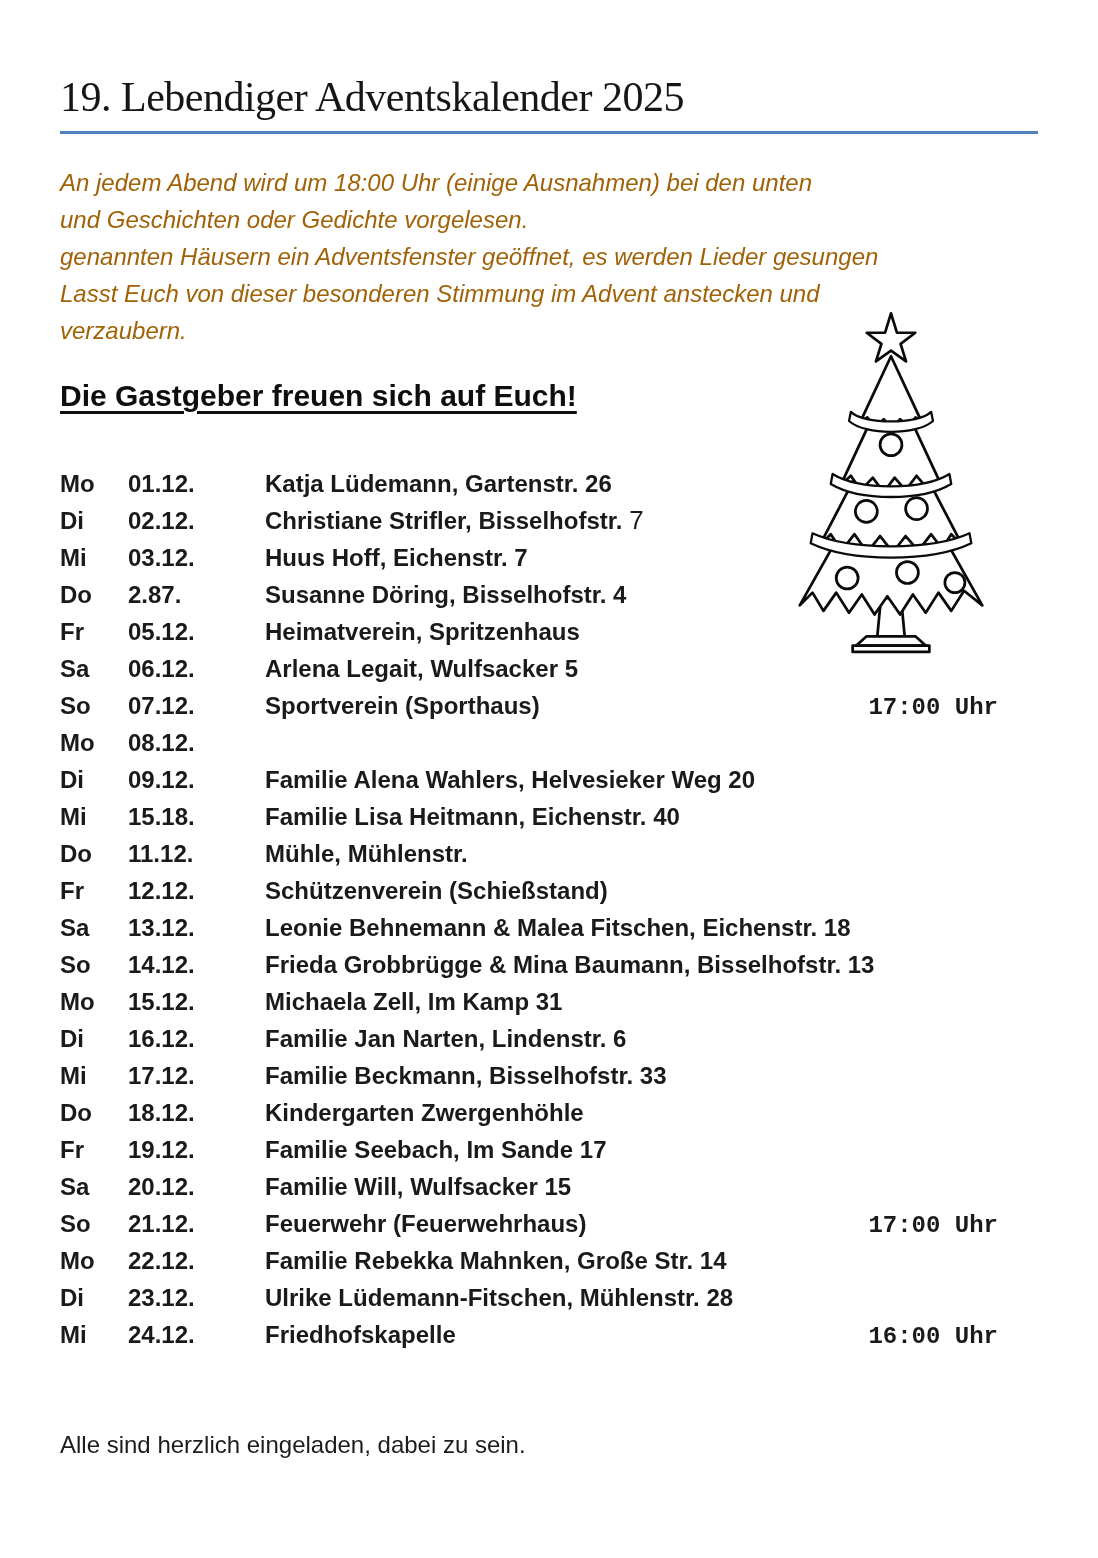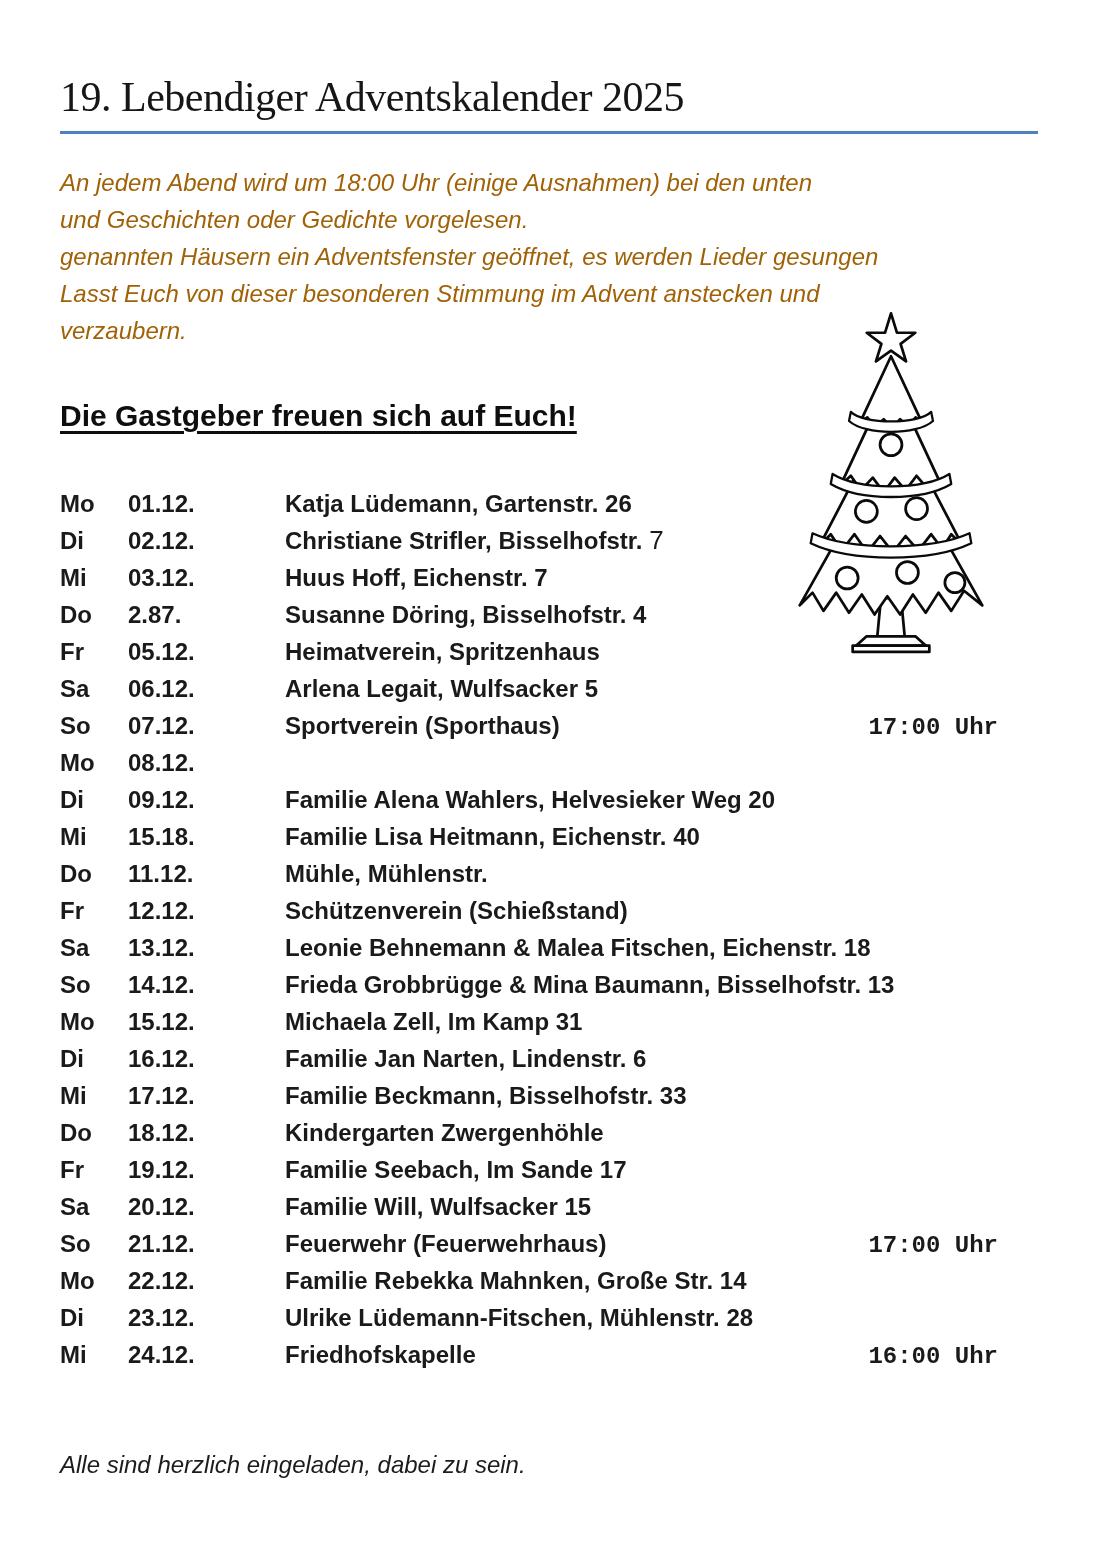--- a/index.html
+++ b/index.html
@@ -29,21 +29,21 @@
 
   .intro {
     margin-top: 30px;
     font-style: italic;
     font-size: 24px;
     line-height: 37px;
     color: #a16207;
   }
 
   .section-heading {
-    margin: 50px 0 0 0;
+    margin: 30px 0 0 0;
     font-size: 30px;
     font-weight: bold;
     text-decoration: underline;
     text-decoration-thickness: 3px;
     text-underline-offset: 5px;
     color: #0e0e0e;
   }
 
   .schedule {
     margin-top: 52px;
@@ -52,27 +52,26 @@
   }
   .schedule-row {
     display: flex;
     align-items: baseline;
     height: 37px;
     line-height: 37px;
     white-space: nowrap;
   }
   .col-day  { width: 68px; flex: 0 0 auto; }
   .col-date { width: 137px; flex: 0 0 auto; }
-  .col-host { flex: 1 1 auto; overflow: visible; margin-left: 20px; }
+  .col-host { flex: 1 1 auto; overflow: visible; }
   .host-suffix { font-weight: 400; font-size: 26px; }
   .col-time { flex: 0 0 auto; text-align: left; padding-right: 40px; font-family: Liberation Mono, monospace; }
 
   .footer-note {
     margin-top: 78px;
-    font-style: italic;
     font-size: 24px;
     color: #1c1c1c;
   }
 
   .tree-illustration {
     position: absolute;
     left: 772px;
     top: 306px;
     width: 238px;
     height: 356px;

